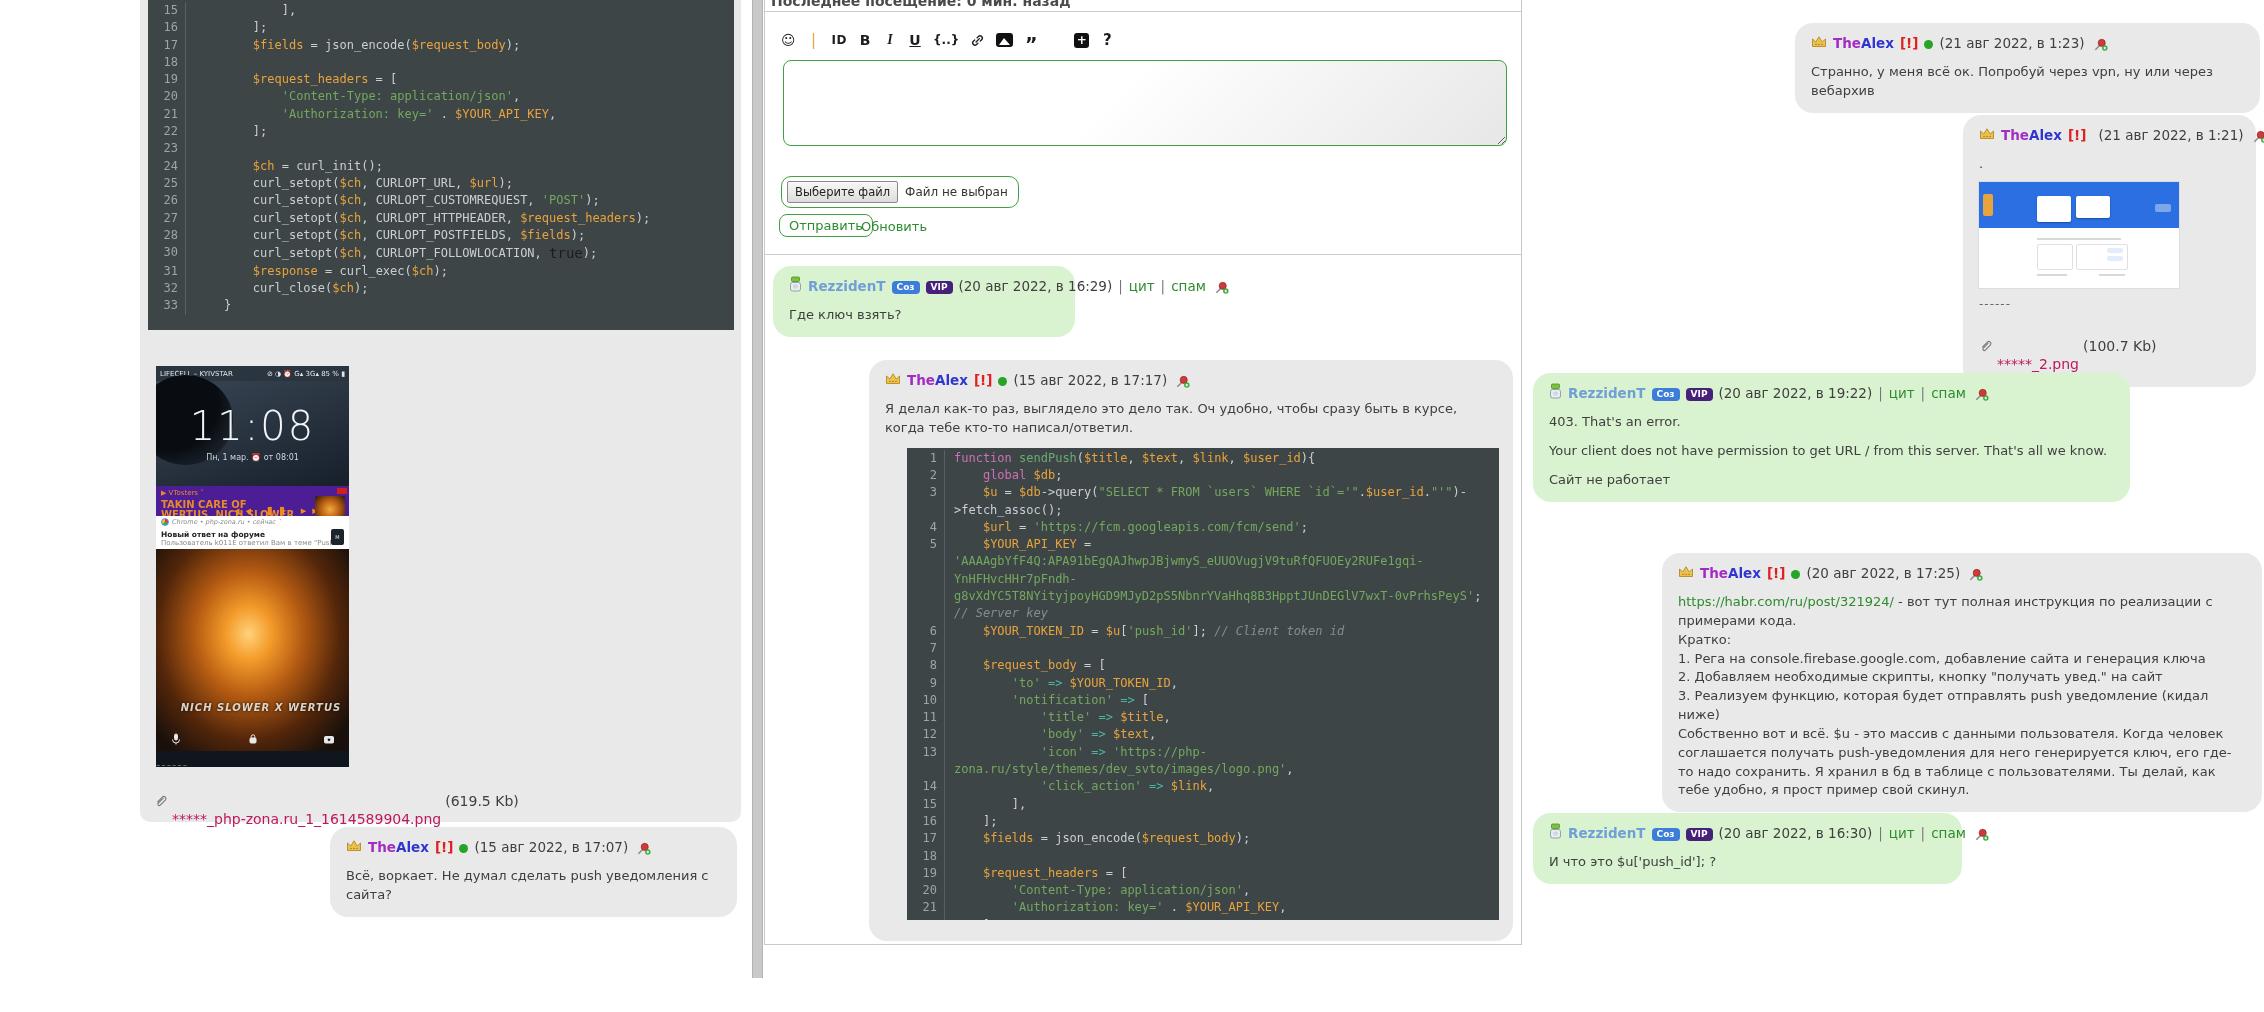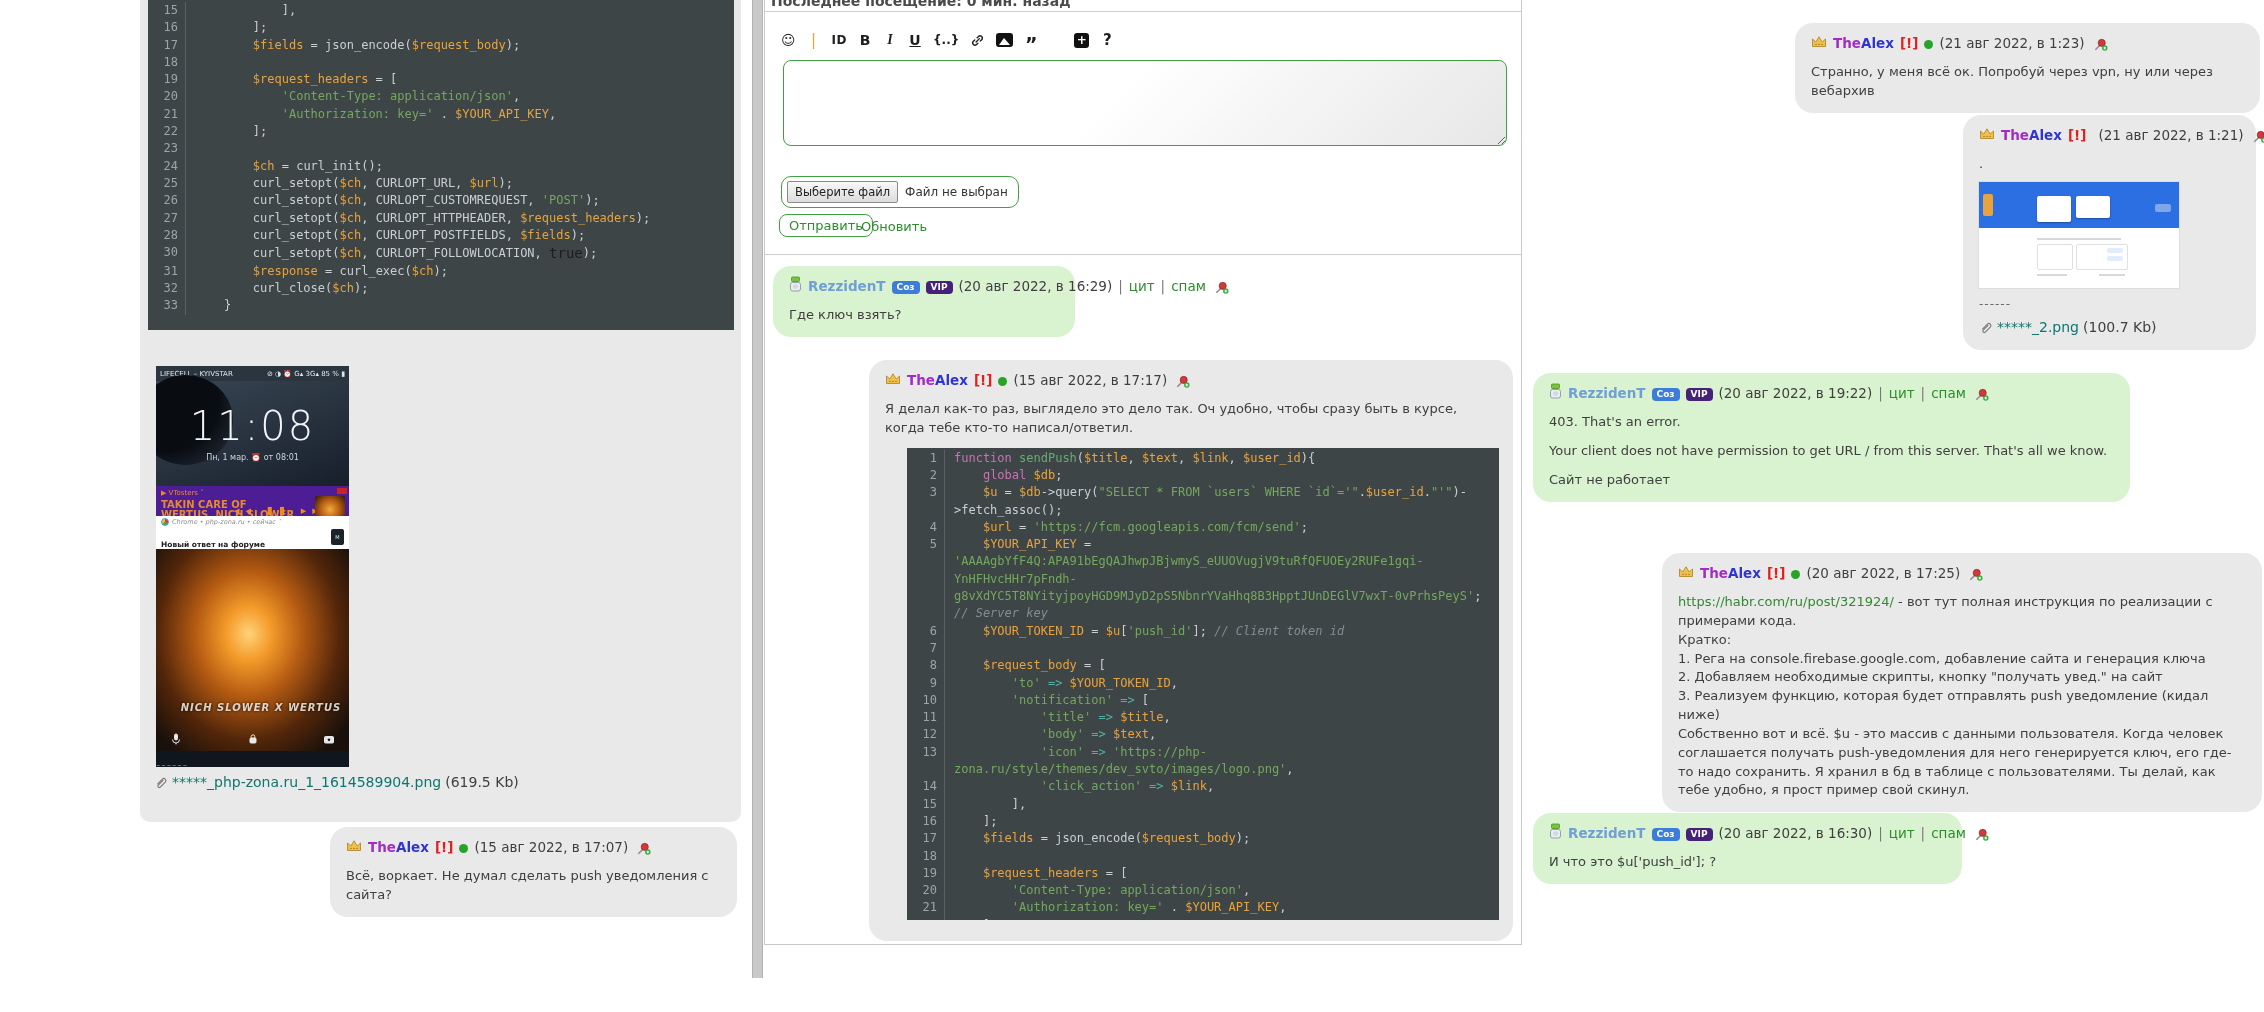--- a/index.html
+++ b/index.html
@@ -29,32 +29,32 @@
   .ph-date{position:absolute;left:0;right:0;top:72px;text-align:center;color:#cdd6dc;font-size:8px;}
   .ph-player{height:30px;background:#4c1d95;position:relative;padding:3px 5px;box-sizing:border-box;}
   .ph-app{color:#e78a2e;font-size:7px;}
   .ph-track{color:#e78a2e;font-size:10px;font-weight:bold;line-height:10px;margin-top:3px;text-transform:uppercase;}
   .ph-controls{position:absolute;left:78px;top:18px;color:#f08a1d;font-size:11px;font-weight:bold;letter-spacing:6px;}
   .ph-thumb{position:absolute;right:4px;top:10px;width:30px;height:30px;border-radius:2px;background:radial-gradient(circle at 50% 45%,#f4a93c 0%,#b35a12 45%,#2a1708 90%);}
   .ph-reddot{position:absolute;right:2px;top:2px;width:10px;height:6px;background:#c22;}
   .ph-notif{height:33px;background:#fff;padding:2px 5px;box-sizing:border-box;position:relative;}
   .ph-nsrc{color:#8a8a8a;font-size:6.5px;display:flex;align-items:center;gap:3px;font-style:italic;}
   .ph-chromedot{width:6px;height:6px;border-radius:50%;background:conic-gradient(#e33 0 33%,#3b3 33% 66%,#fb3 66% 100%);border:1px solid #49f;}
-  .ph-ntitle{color:#222;font-size:7.5px;font-weight:bold;margin-top:14px;}
+  .ph-ntitle{color:#222;font-size:7.5px;font-weight:bold;margin-top:4px;}
   .ph-nbody{color:#8a8a8a;font-size:7px;}
   .ph-nthumb{position:absolute;right:5px;top:13px;width:13px;height:16px;background:#1c232b;border-radius:2px;color:#cfd;font-size:5px;text-align:center;line-height:16px;}
   .ph-album{height:202px;background:radial-gradient(ellipse at 48% 42%,#ffd27a 0%,#f49b2a 16%,#b35a12 38%,#53260a 64%,#19100b 88%);position:relative;}
   .ph-graffiti{position:absolute;left:0;right:0;bottom:38px;text-align:center;color:#e9e4da;font-size:10px;font-weight:bold;font-style:italic;letter-spacing:1px;text-shadow:0 0 3px #000;opacity:.9;padding-left:17px;}
   .ph-bottomrow{position:absolute;left:0;right:0;bottom:6px;display:flex;justify-content:space-between;padding:0 14px;}
   .ph-bicon{width:12px;height:12px;fill:#e8e8e8;stroke:#e8e8e8;}
 
   
   .dashes{color:#6a6a6a;font-size:12px;letter-spacing:1px;}
   .attach{font-size:14px;display:flex;align-items:center;gap:4px;}
-  .attach .aname{color:#0f766e;cursor:pointer;}
+  .attach .aname{color:#be185d;cursor:pointer;margin-top:37px;}
   .attach .asize{color:#3f3f3f;}
 
   
   #scroll-strip{left:752px;top:0;width:11px;height:978px;background:#c9c9c9;border-left:1px solid #b2b2b2;border-right:1px solid #b2b2b2;box-sizing:border-box;}
   #middle-panel{left:764px;top:0;width:758px;height:945px;background:#fff;border:1px solid #c9c9c9;border-top:none;box-sizing:border-box;overflow:hidden;}
   #header-cut{height:11px;overflow:hidden;border-bottom:1px solid #ccc;}
   #header-cut span{display:block;margin:-7px 0 0 6px;font-size:14px;font-weight:bold;color:#4a4a4a;white-space:nowrap;}
   #toolbar{left:16px;top:30px;display:flex;align-items:center;gap:11px;height:20px;}
   .tb{font-size:14px;color:#1d1d1d;cursor:pointer;display:inline-flex;align-items:center;justify-content:center;min-width:14px;height:18px;}
   .tb-sep{color:#e8a33d;font-size:15px;cursor:default;}

